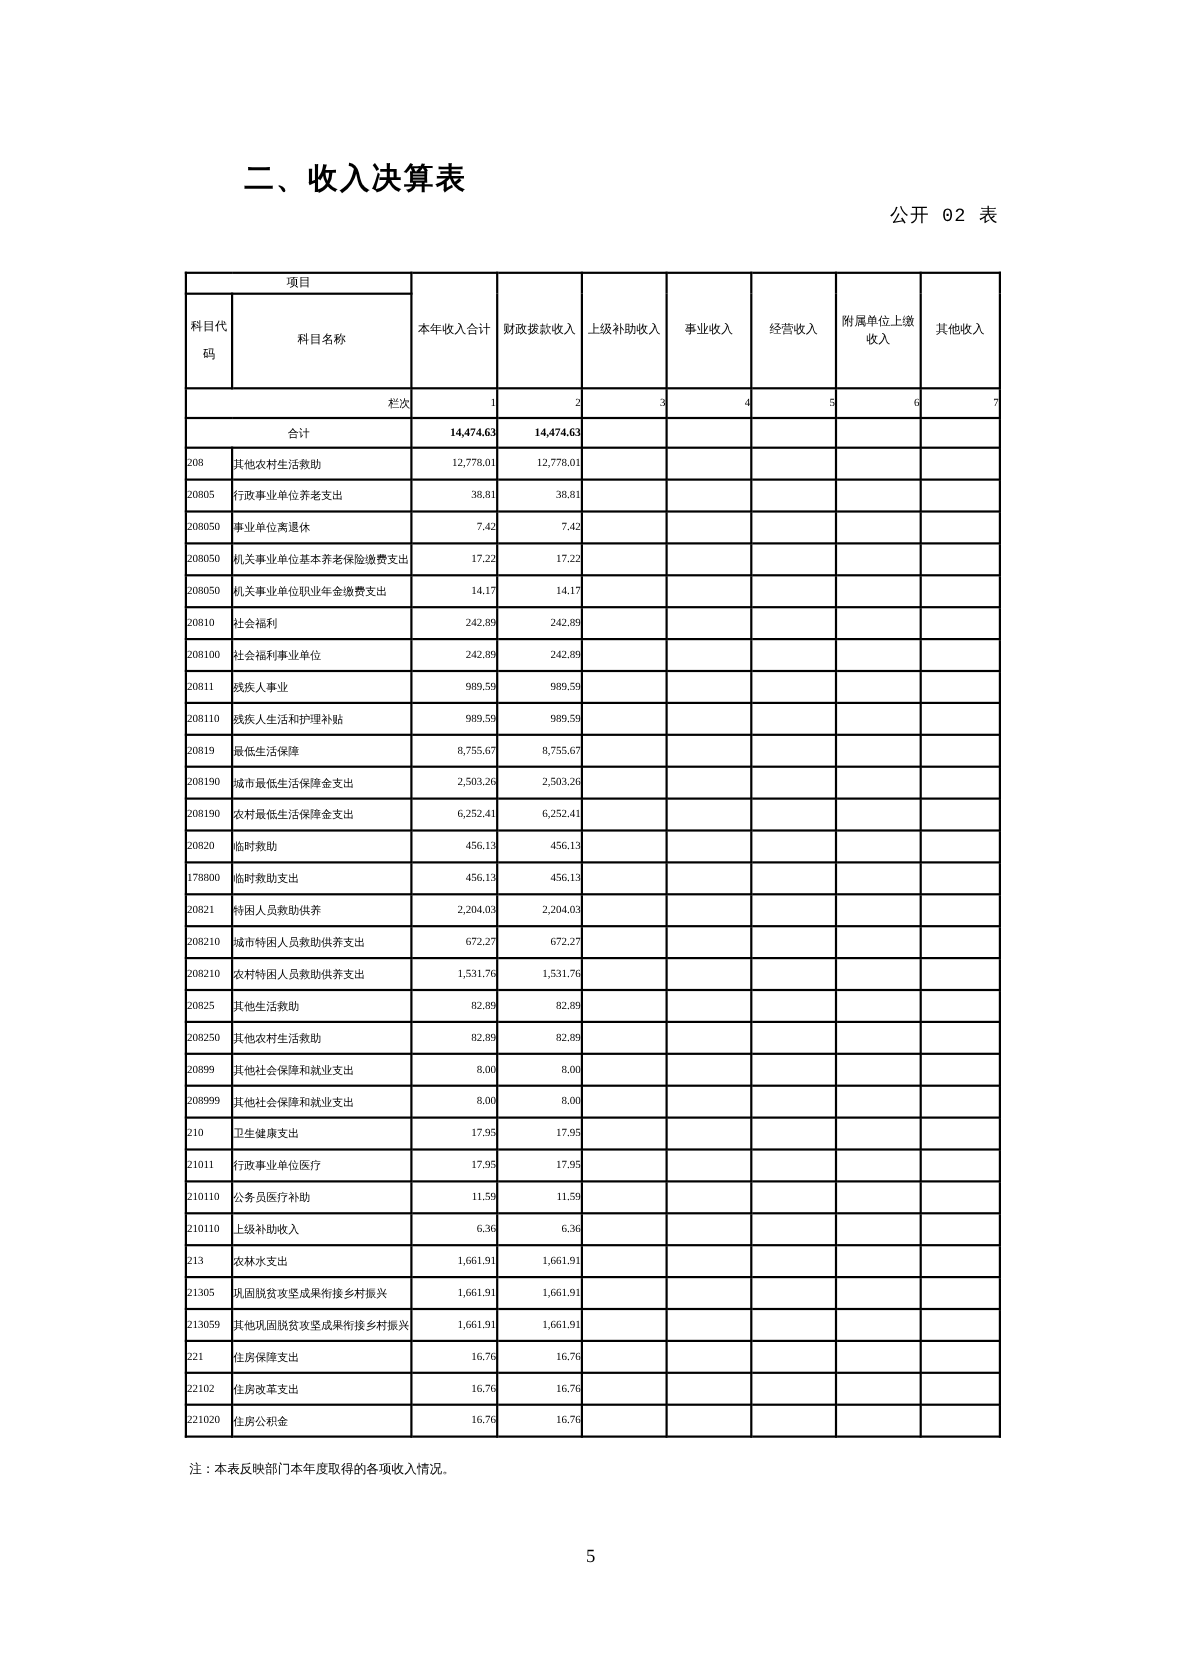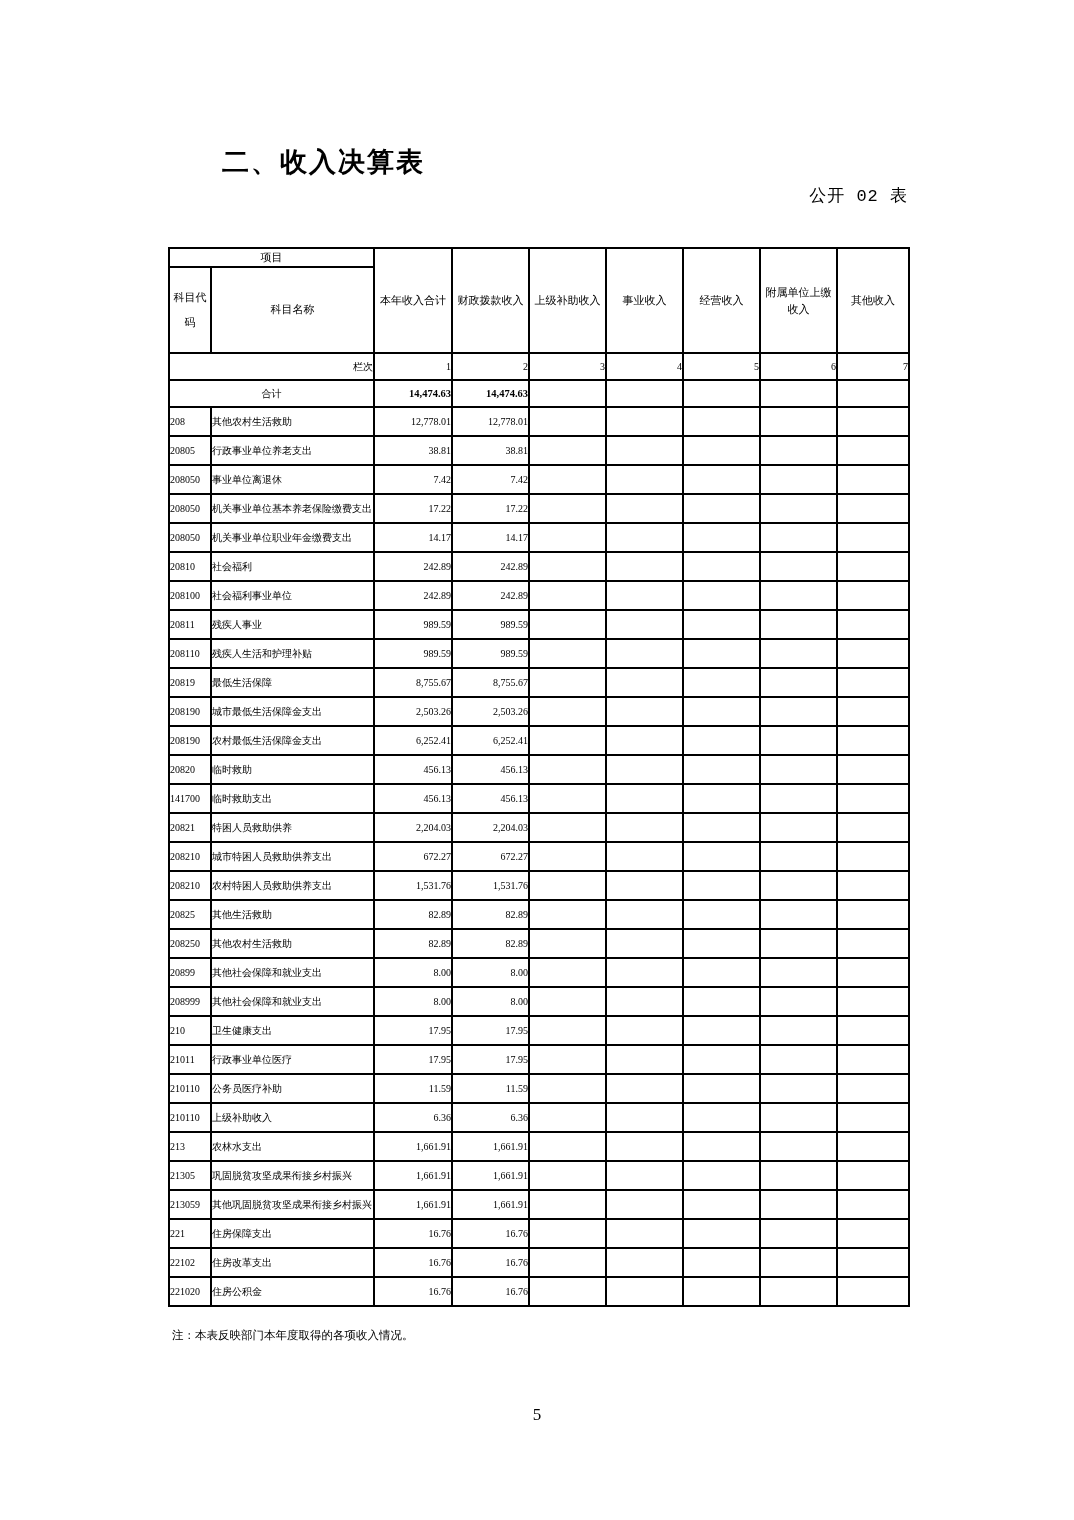--- a/index.html
+++ b/index.html
@@ -253,21 +253,21 @@
       <td class="name">临时救助</td>
       <td class="num">456.13</td>
       <td class="num">456.13</td>
       <td class="num"></td>
       <td class="num"></td>
       <td class="num"></td>
       <td class="num"></td>
       <td class="num"></td>
     </tr>
         <tr>
-      <td class="code">141700</td>
+      <td class="code">178800</td>
       <td class="name">临时救助支出</td>
       <td class="num">456.13</td>
       <td class="num">456.13</td>
       <td class="num"></td>
       <td class="num"></td>
       <td class="num"></td>
       <td class="num"></td>
       <td class="num"></td>
     </tr>
         <tr>

